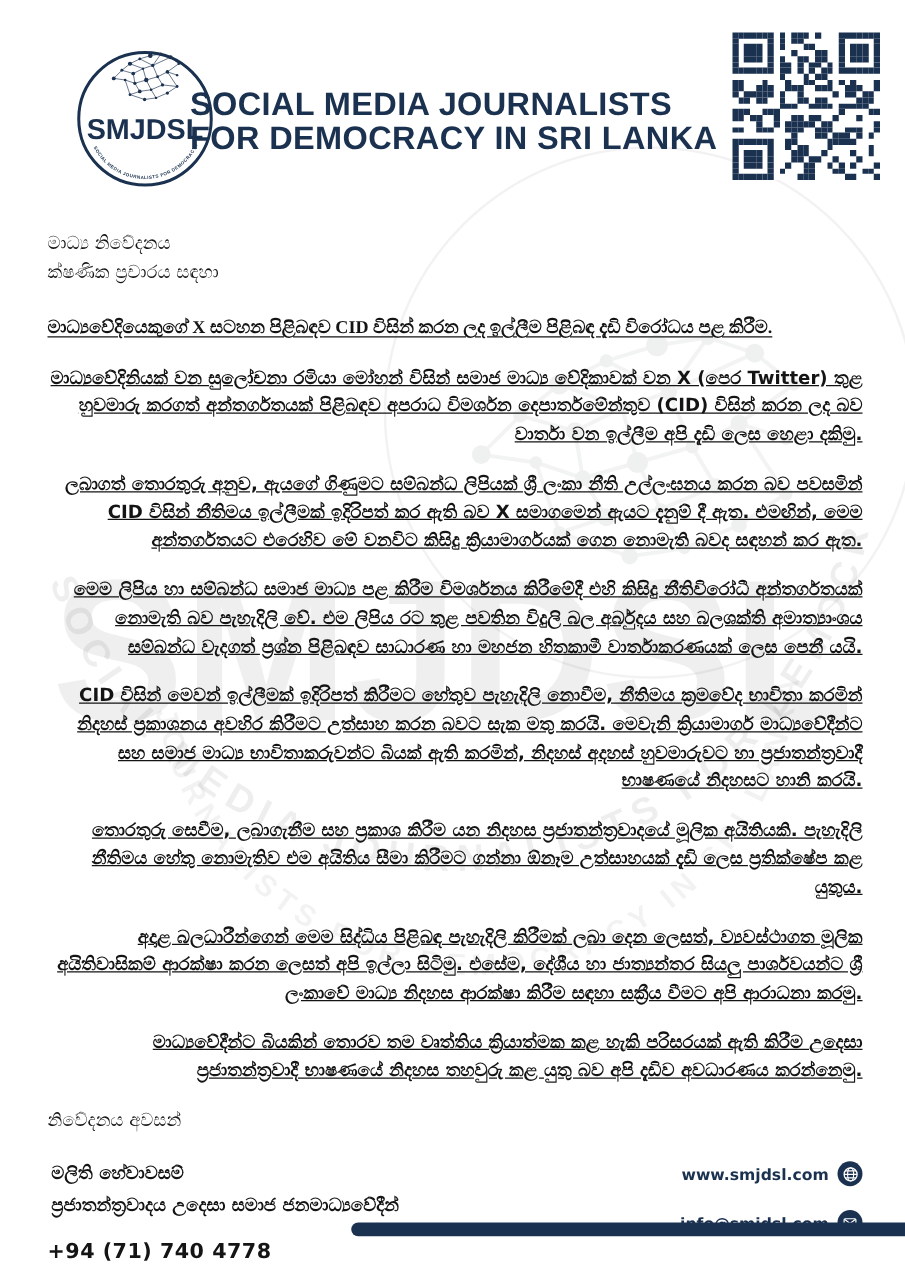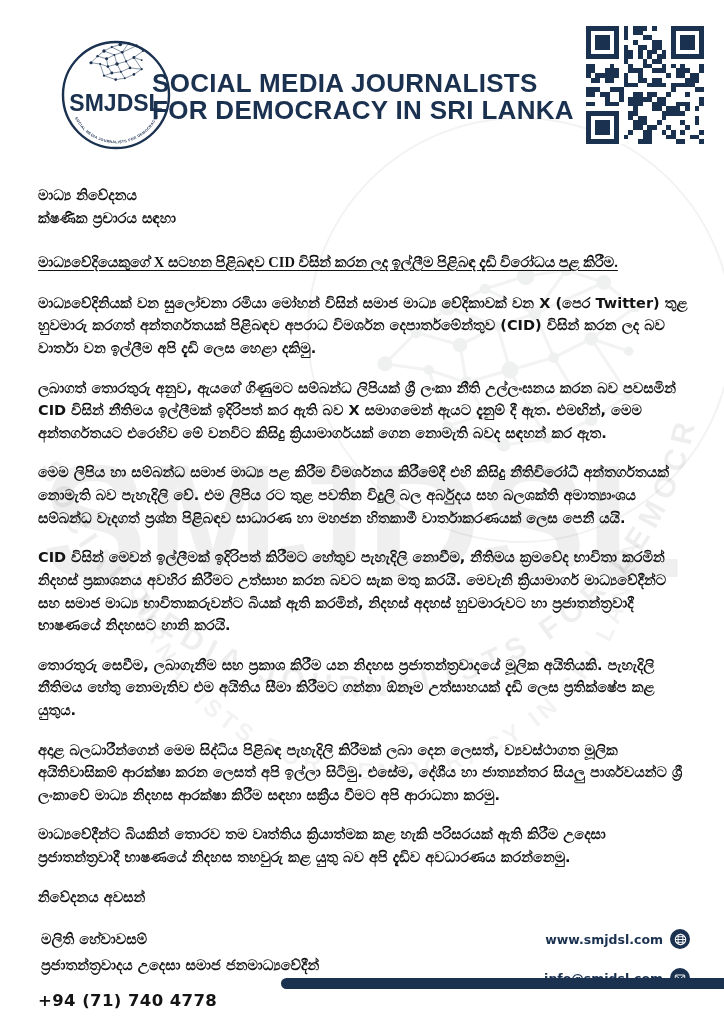--- a/index.html
+++ b/index.html
@@ -30,29 +30,29 @@
     font-size:158px;font-weight:800;line-height:1;color:#000;opacity:.06;
     letter-spacing:0px;font-family:"Liberation Sans","DejaVu Sans",sans-serif;
     transform:scaleY(1.02);pointer-events:none;
   }
   .wm-arcs{position:absolute;left:0;top:0;width:724px;height:1024px;pointer-events:none;}
   
   .content{
     position:absolute;left:38px;top:184px;width:652px;
     font-size:14.5px;line-height:1.56;font-weight:600;color:#141414;
   }
-  .release-labels{font-weight:700;margin:0 0 22px 0;}
+  .release-labels{font-weight:400;margin:0 0 22px 0;}
   .release-labels div{margin:0;}
   .headline{
     font-weight:800;text-decoration:underline;text-underline-offset:3px;
     margin:0 0 18px 0;
     font-family:Liberation Serif, serif;
   }
-  .content p.para{margin:0 0 17px 0;text-align:left;}
-  .closing{margin:6px 0 20px 0;font-weight:700;}
+  .content p.para{margin:0 0 17px 0;text-align:right;text-decoration:underline;}
+  .closing{margin:6px 0 20px 0;font-weight:400;}
   .sig{margin:3px;font-weight:700;}
   .phone{margin-top:12px;font-size:16.5px;font-weight:600;letter-spacing:.4px;}
   
   .footer{
     position:absolute;right:34px;top:929px;display:flex;flex-direction:column;
     gap:19px;align-items:flex-end;
   }
   .footer-row{display:flex;align-items:center;gap:7px;color:#1b3150;
     font-size:12.5px;font-weight:700;text-decoration:none;}
   .icon-circle{

